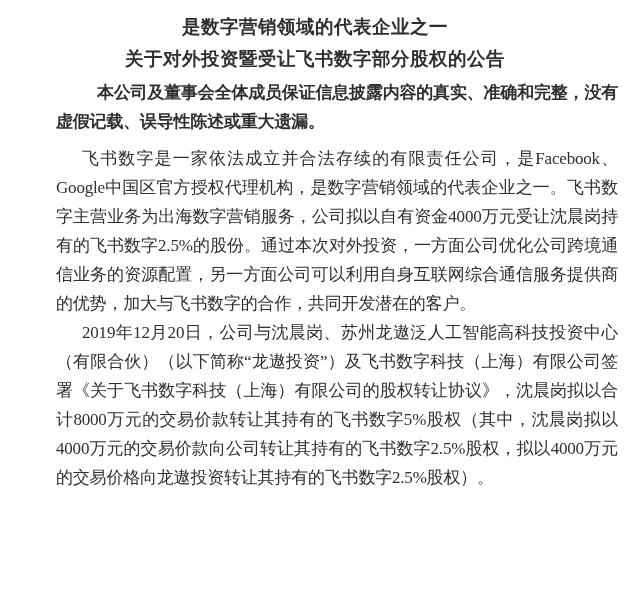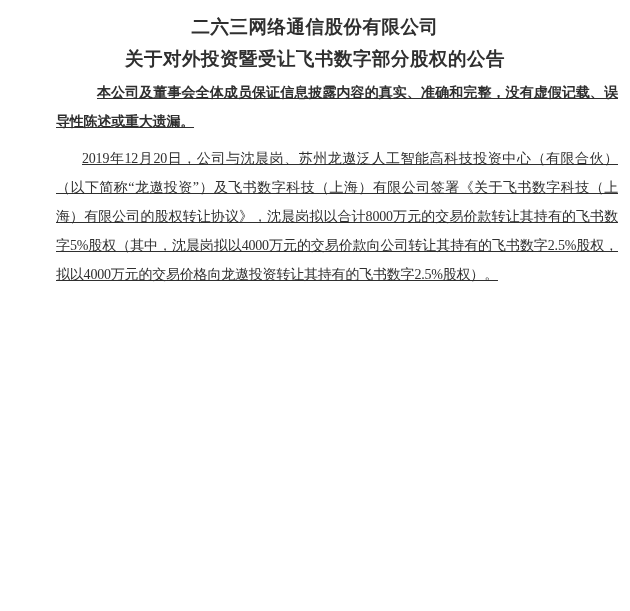--- a/index.html
+++ b/index.html
@@ -32,44 +32,44 @@
   }
   .doc-subtitle {
     margin-bottom: 3px;
   }
   .body-block {
     margin-left: 56px;
     margin-right: 12px;
   }
   .para {
     margin: 0;
-    font-size: 14px;
+    font-size: 17px;
     line-height: 29px;
     text-align: justify;
     letter-spacing: -0.2px;
     text-indent: 26px;
-    text-decoration: underline;
   }
   .disclaimer {
     font-weight: bold;
     text-indent: 41px;
     margin-bottom: 8px;
   }
   .section-heading {
     font-weight: bold;
   }
 </style>
 </head>
 <body>
 
 <div class="page">
-  <h1 class="doc-title">二六三网络通信股份有限公司</h1>
+  <h1 class="doc-title">是数字营销领域的代表企业之一</h1>
   <h2 class="doc-subtitle">关于对外投资暨受让飞书数字部分股权的公告</h2>
 
   <div class="body-block">
     <p class="para disclaimer">本公司及董事会全体成员保证信息披露内容的真实、准确和完整，没有虚假记载、误导性陈述或重大遗漏。</p>
 
 
 
+    <p class="para">飞书数字是一家依法成立并合法存续的有限责任公司，是Facebook、Google中国区官方授权代理机构，是数字营销领域的代表企业之一。飞书数字主营业务为出海数字营销服务，公司拟以自有资金4000万元受让沈晨岗持有的飞书数字2.5%的股份。通过本次对外投资，一方面公司优化公司跨境通信业务的资源配置，另一方面公司可以利用自身互联网综合通信服务提供商的优势，加大与飞书数字的合作，共同开发潜在的客户。</p>
 
     <p class="para">2019年12月20日，公司与沈晨岗、苏州龙遨泛人工智能高科技投资中心（有限合伙）（以下简称“龙遨投资”）及飞书数字科技（上海）有限公司签署《关于飞书数字科技（上海）有限公司的股权转让协议》，沈晨岗拟以合计8000万元的交易价款转让其持有的飞书数字5%股权（其中，沈晨岗拟以4000万元的交易价款向公司转让其持有的飞书数字2.5%股权，拟以4000万元的交易价格向龙遨投资转让其持有的飞书数字2.5%股权）。</p>
   </div>
 </div>
 
 </body></html>

